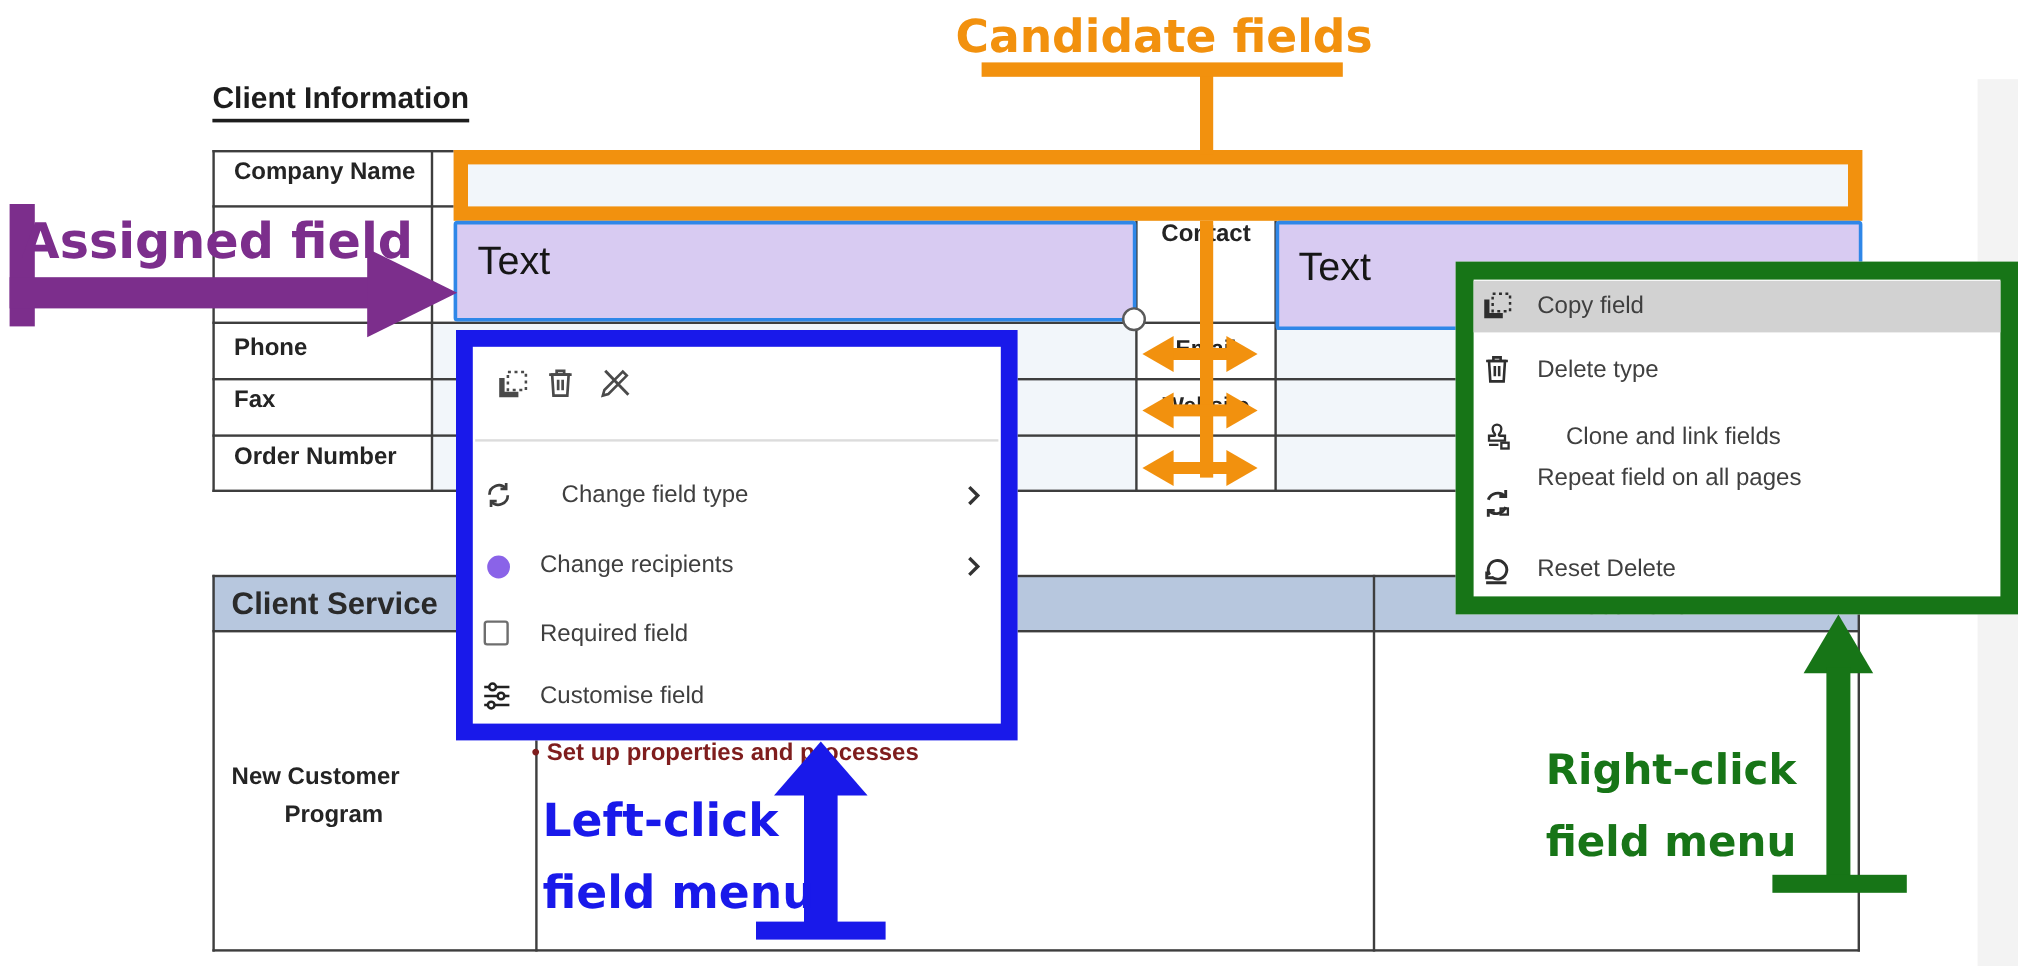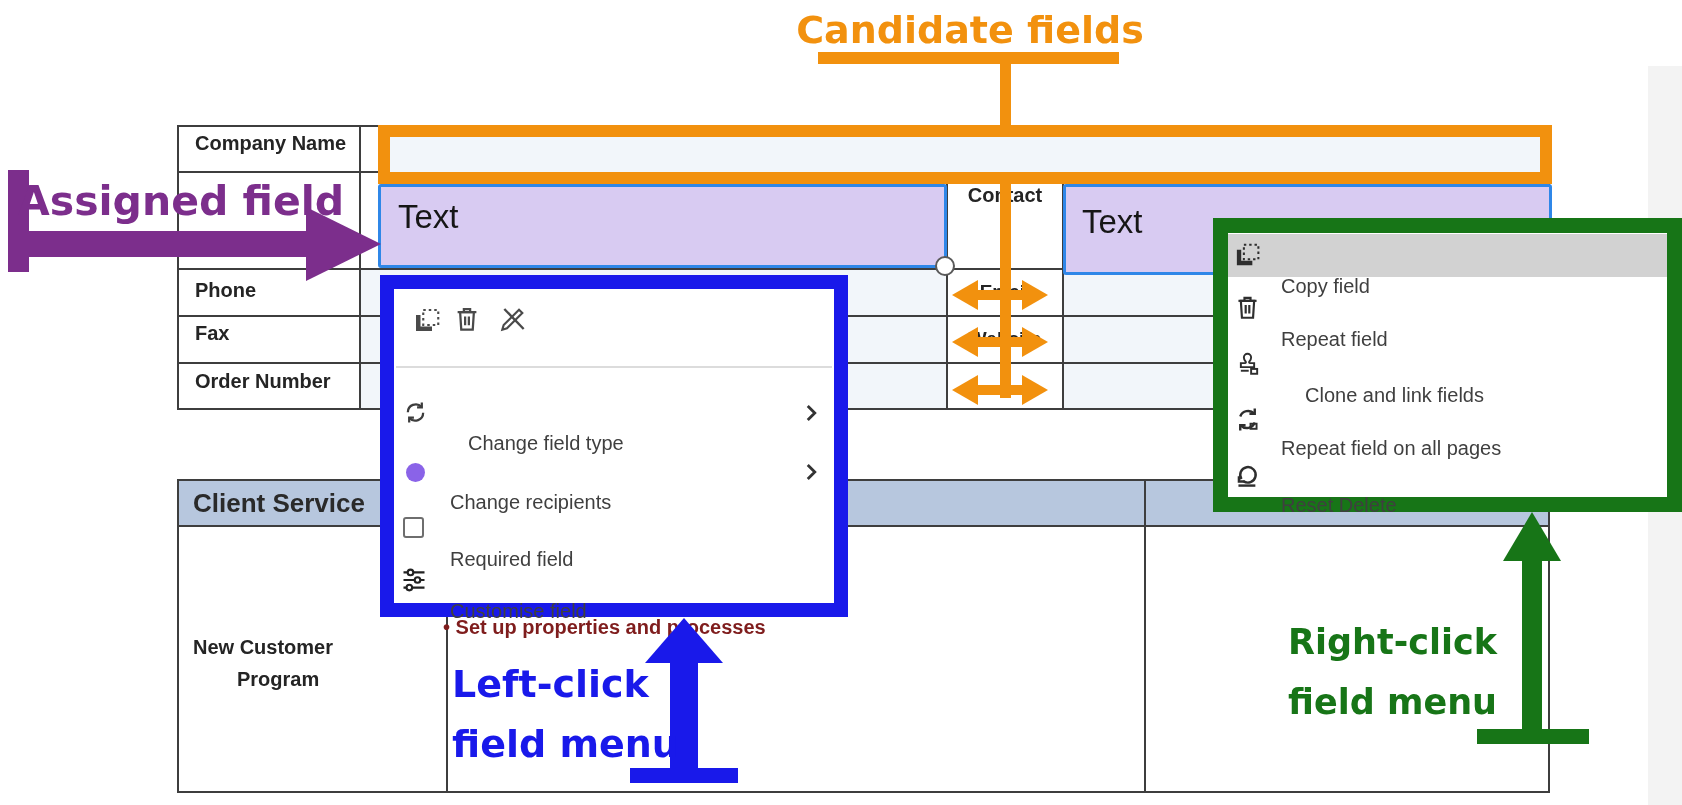--- a/index.html
+++ b/index.html
@@ -16,34 +16,35 @@
   }
   html,body{margin:0;padding:0;background:#fff;}
   .stage{position:relative;width:1682px;height:805px;background:#ffffff;overflow:hidden;
          font-family:"Liberation Sans",sans-serif;}
   .abs{position:absolute;}
   .hline{position:absolute;height:2px;background:var(--tline);}
   .vline{position:absolute;width:2px;background:var(--tline);}
   .fill{position:absolute;background:var(--candidate);}
   .lbl{position:absolute;font-weight:bold;color:#242424;font-size:20px;white-space:nowrap;}
   .ann{position:absolute;font-family:"DejaVu Sans",sans-serif;font-weight:bold;white-space:nowrap;}
-  .menu-label{position:absolute;font-size:20px;color:var(--menutext);white-space:nowrap;margin-top:31px;}
+  .menu-label{position:absolute;font-size:20px;color:var(--menutext);white-space:nowrap;}
   .oarr{position:absolute;width:96px;height:30px;}
   .oarr .sh{position:absolute;left:20px;right:20px;top:10px;height:10px;background:var(--orange);}
   .oarr .hl{position:absolute;left:0;top:0;width:0;height:0;border-top:15px solid transparent;border-bottom:15px solid transparent;border-right:26px solid var(--orange);}
   .oarr .hr{position:absolute;right:0;top:0;width:0;height:0;border-top:15px solid transparent;border-bottom:15px solid transparent;border-left:26px solid var(--orange);}
   svg{display:block;}
 </style>
 </head>
 <body>
 
 <div class="stage">
 
   <div class="abs" style="left:1648px;top:66px;width:34px;height:739px;background:#F3F3F3;"></div>
 
+  <div class="abs" style="left:177px;top:68px;font-size:25px;font-weight:bold;color:#1d1d1d;border-bottom:3px solid #1d1d1d;padding-bottom:2px;">Client Information</div>
 
   <div class="fill" style="left:360px;top:270px;width:587px;height:139px;"></div>
   <div class="fill" style="left:1063px;top:270px;width:487px;height:139px;"></div>
 
   <div class="hline" style="left:177px;top:125px;width:1373px;"></div>
   <div class="hline" style="left:177px;top:171px;width:1373px;"></div>
   <div class="hline" style="left:177px;top:268px;width:1373px;"></div>
   <div class="hline" style="left:177px;top:315px;width:1373px;"></div>
   <div class="hline" style="left:177px;top:362px;width:1373px;"></div>
   <div class="hline" style="left:177px;top:408px;width:1373px;"></div>
@@ -181,41 +182,41 @@
   <div class="menu-label" style="left:1281px;top:244px;">Copy field</div>
 
   <div class="abs" style="left:1233px;top:293px;">
     <svg width="29" height="29" viewBox="0 0 24 24" stroke="#2e2e2e" fill="none" stroke-width="1.8">
       <path d="M4.5 6.5h15"></path>
         <path d="M9.5 6.5V4h5v2.5"></path>
         <path d="M6.5 6.5l.9 14h9.2l.9-14z"></path>
       <path d="M10.5 10v7M13.5 10v7"></path>
     </svg>
   </div>
-  <div class="menu-label" style="left:1281px;top:297px;">Repeat field</div>
+  <div class="menu-label" style="left:1281px;top:297px;">Delete type</div>
 
   <div class="abs" style="left:1233px;top:349px;">
     <svg width="29" height="29" viewBox="0 0 24 24" stroke="#2e2e2e" fill="none" stroke-width="1.6">
       <path d="M13.5 10.5c.8-1 1.5-2 1.5-3.5a3 3 0 0 0-6 0c0 1.5.7 2.5 1.5 3.5.4.5.1 1.2-.6 1.2H6.5v3.3h11v-3.3h-3.4c-.7 0-1-.7-.6-1.2z"></path>
       <path d="M6.5 18h6.5"></path>
         <rect x="15" y="16.5" width="5" height="4"></rect>
     </svg>
   </div>
   <div class="menu-label" style="left:1305px;top:353px;">Clone and link fields</div>
 
   <div class="abs" style="left:1233px;top:405px;">
     <svg width="29" height="29" viewBox="0 0 24 24" stroke="#2e2e2e" fill="none" stroke-width="2">
       <path d="M6 9.5A7 7 0 0 1 17.5 7"></path>
         <path d="M18 2.8v4.4h-4.4"></path>
       <path d="M18 14.5A7 7 0 0 1 6.5 17"></path>
         <path d="M6 21.2v-4.4h4.4"></path>
       <rect x="14.5" y="15.5" width="5" height="4.2" stroke-width="1.6"></rect>
     </svg>
   </div>
-  <div class="menu-label" style="left:1281px;top:406px;">Repeat field on all pages</div>
+  <div class="menu-label" style="left:1281px;top:387px;">Repeat field on all pages</div>
 
   <div class="abs" style="left:1233px;top:459px;">
     <svg width="29" height="29" viewBox="0 0 24 24" stroke="#2e2e2e" fill="none" stroke-width="2">
       <path d="M7 16.6A6.4 6.4 0 1 1 8.5 18.2"></path>
       <path d="M9.3 18.6H4.9v-4.4"></path>
       <path d="M4.5 22h14"></path>
     </svg>
   </div>
   <div class="menu-label" style="left:1281px;top:463px;">Reset Delete</div>
 

